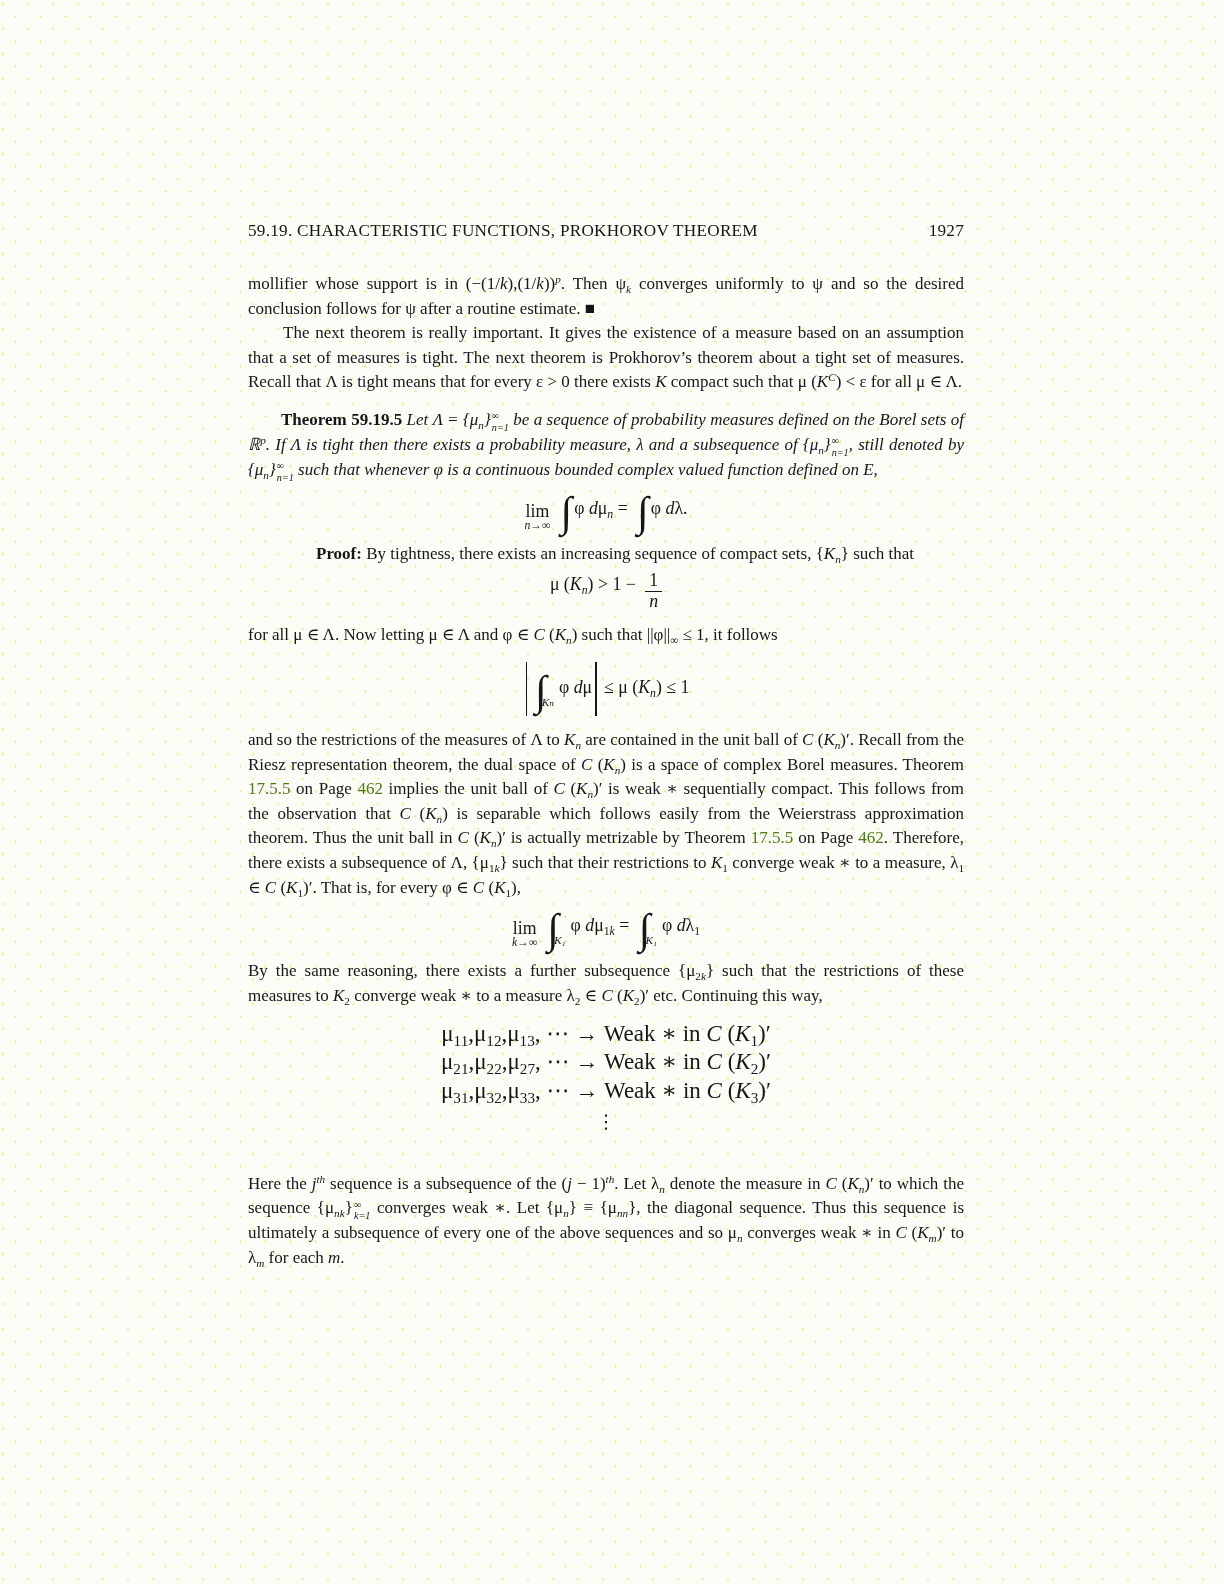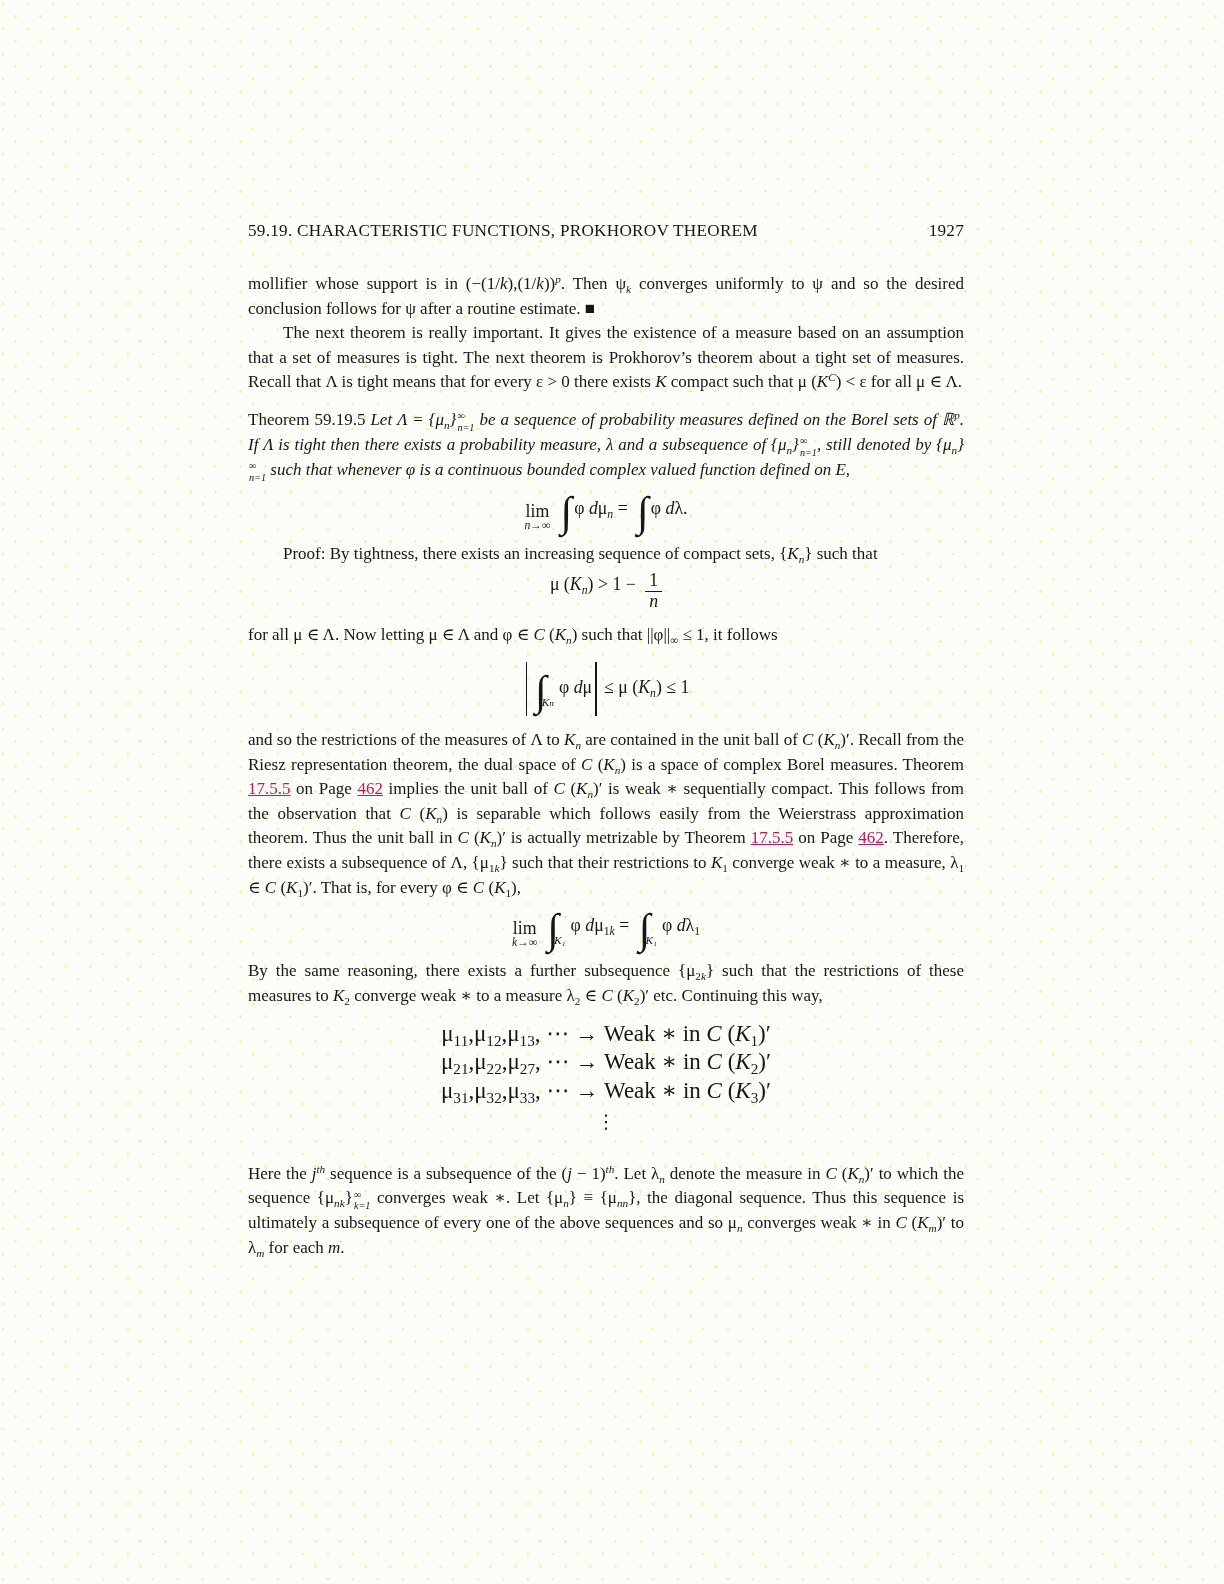--- a/index.html
+++ b/index.html
@@ -20,27 +20,27 @@
   .header{display:flex;justify-content:space-between;align-items:baseline;
     font-size:17.2px;letter-spacing:.25px;margin:0 0 31px 0;}
   .para{font-size:17px;line-height:24.6px;text-align:justify;margin:0;}
   .indent{text-indent:35px;}
   .thm{margin-top:13px;}
   .disp{text-align:center;font-size:17.8px;margin:10px 0;}
   .disp-tight{margin:4px 0 2px 0;}
   .disp-rows{margin:12px 0 0 0;}
   .disp-line{text-align:center;font-size:23px;line-height:27px;}
   .vdots-line{text-align:center;font-size:19px;line-height:20px;margin:7px 0 0 0;}
-  .final{margin-top:30px;}
+  .final{margin-top:40px;}
 
   
   .r-t{}
   .r-i{font-style:italic;}
-  .r-b{font-weight:400;}
-  .r-link{color:#be185d;cursor:pointer;text-decoration:underline;}
+  .r-b{font-weight:700;margin-left:33px;}
+  .r-link{color:#4d7c0f;cursor:pointer;}
   .r-sub,.r-isub{font-size:66%;vertical-align:-0.33em;line-height:1;}
   .r-isub{font-style:italic;}
   .r-sup,.r-isup{font-size:66%;vertical-align:0.5em;line-height:1;}
   .r-isup{font-style:italic;}
   .r-stack{display:inline-block;font-size:60%;line-height:1.12;font-style:italic;
     text-align:left;vertical-align:-0.55em;margin-left:1px;}
   .r-stack .tp,.r-stack .bt{display:block;}
   .r-lim{display:inline-block;text-align:center;vertical-align:-0.85em;margin-right:5px;}
   .r-lim .tp{display:block;line-height:1.05;}
   .r-lim .bt{display:block;font-size:66%;line-height:1;font-style:italic;}

